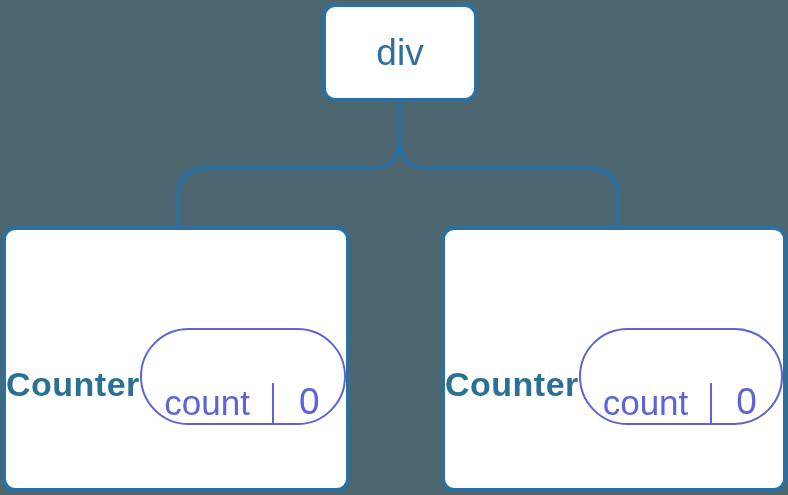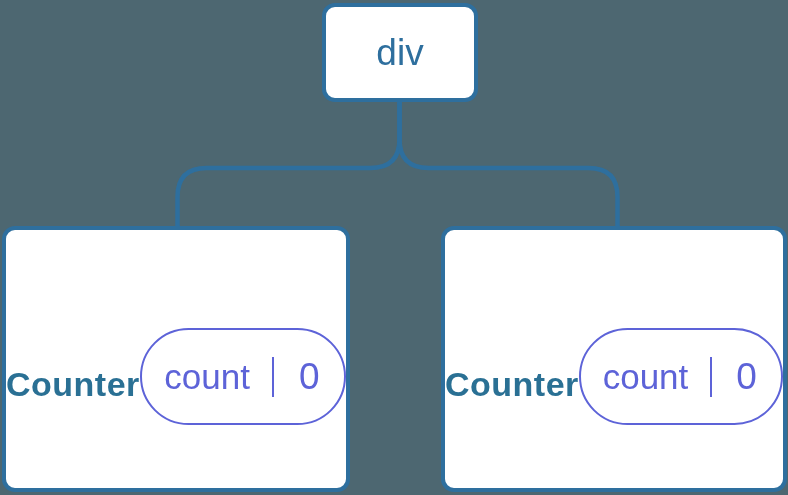--- a/index.html
+++ b/index.html
@@ -56,21 +56,21 @@
     font-size: 34px; line-height: 36px;
     font-weight: 600;
     color: var(--component-title);
     letter-spacing: 0.5px;
   }
   .state-pill {
     margin-top: 35px;
     width: 265px; height: 97px;
     border: 2.5px solid var(--state-accent);
     border-radius: 49px;
-    display: flex; align-items: center;
+    display: flex; align-items: flex-end;
     overflow: hidden;
     background: var(--card-bg);
   }
   .state-key {
     flex: 0 0 65.6%;
     display: flex; align-items: center; justify-content: center;
     border-right: 2.5px solid var(--state-accent);
     font-size: 35px;
     color: var(--state-accent);
   }

